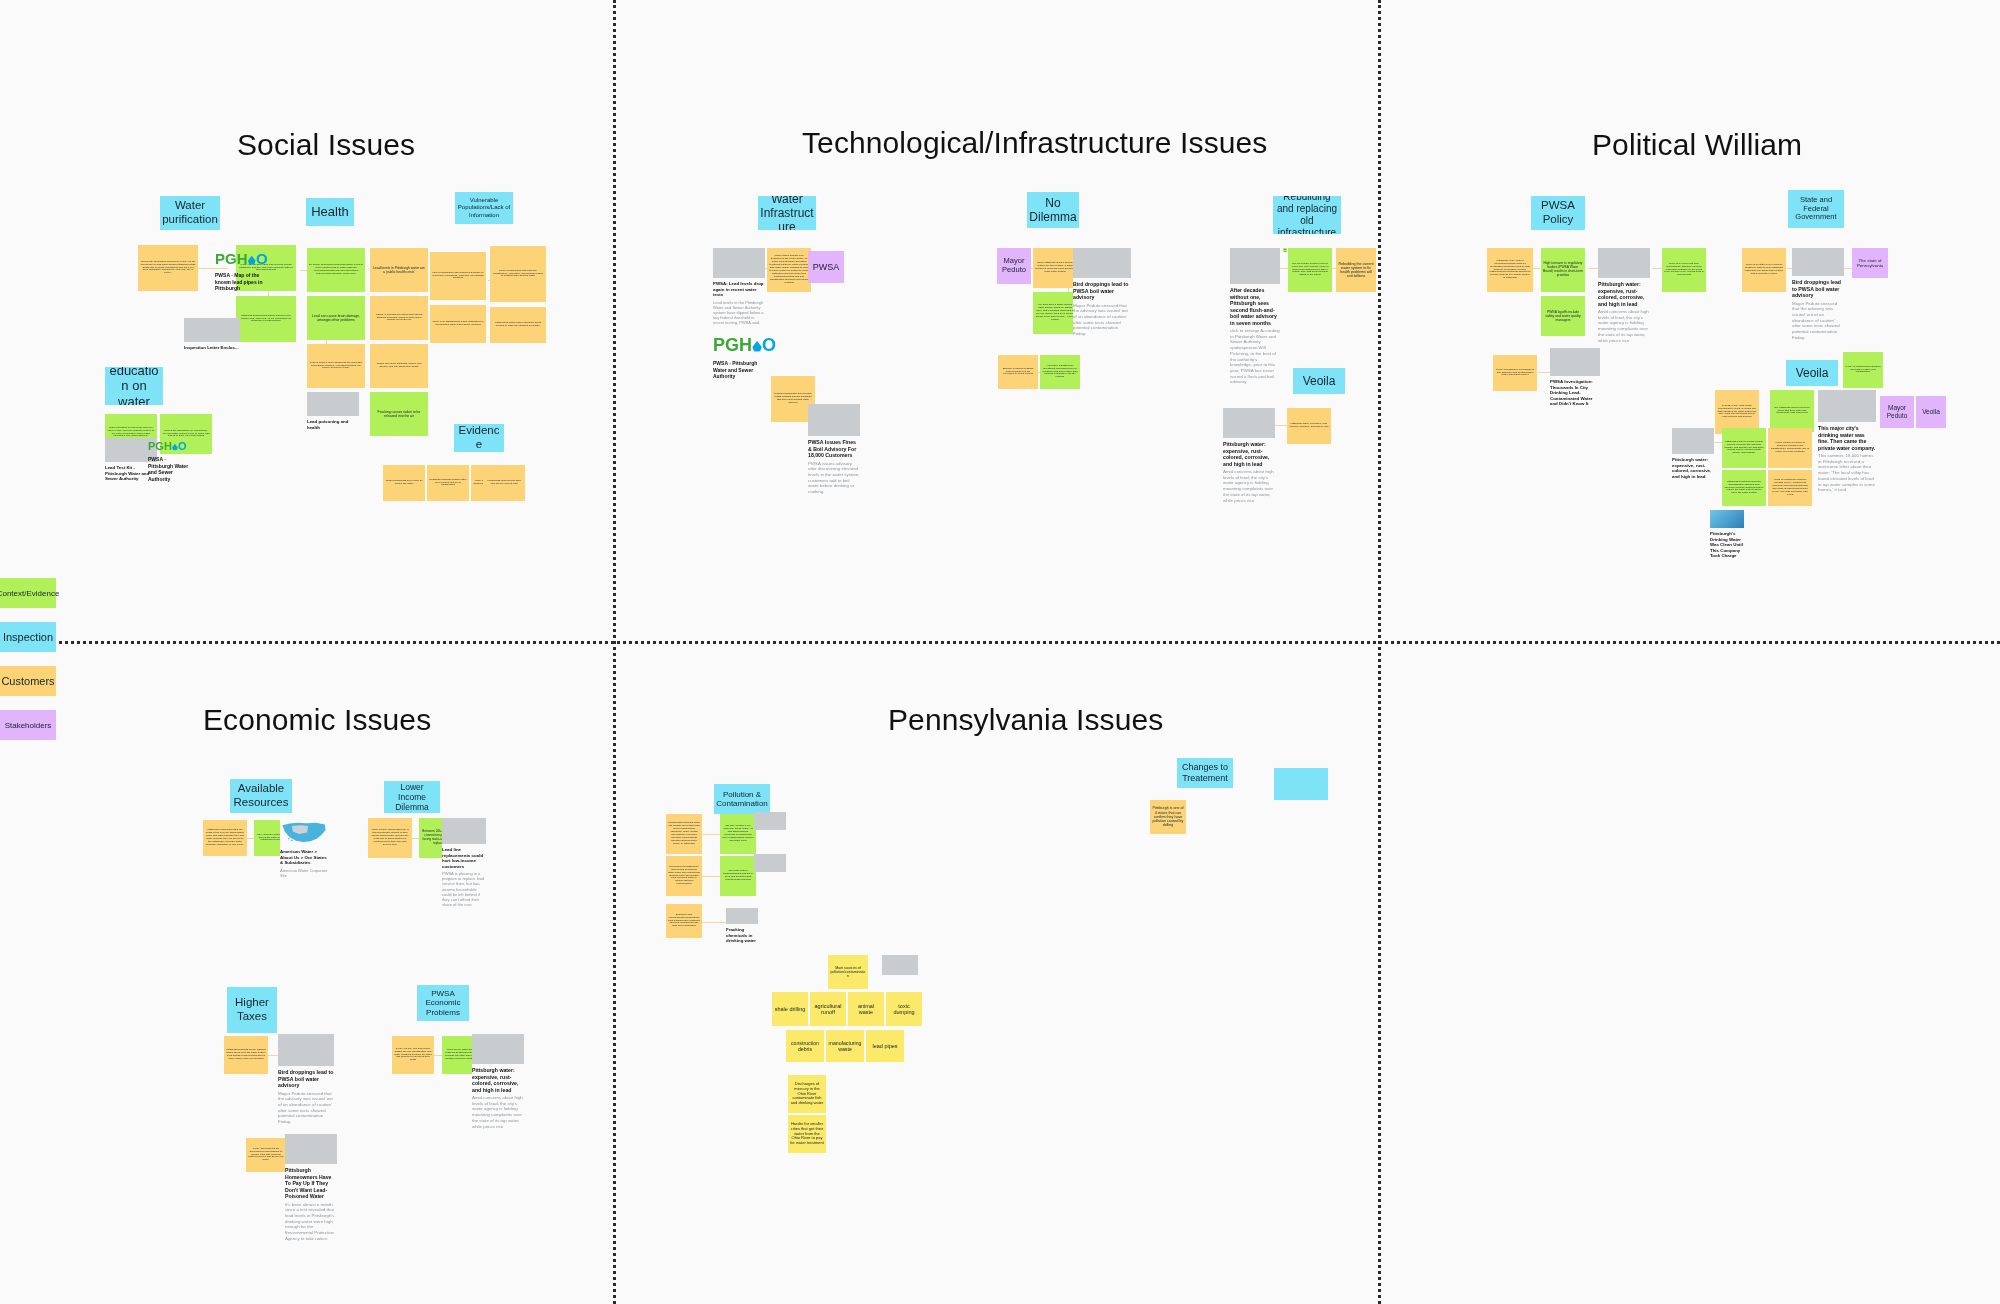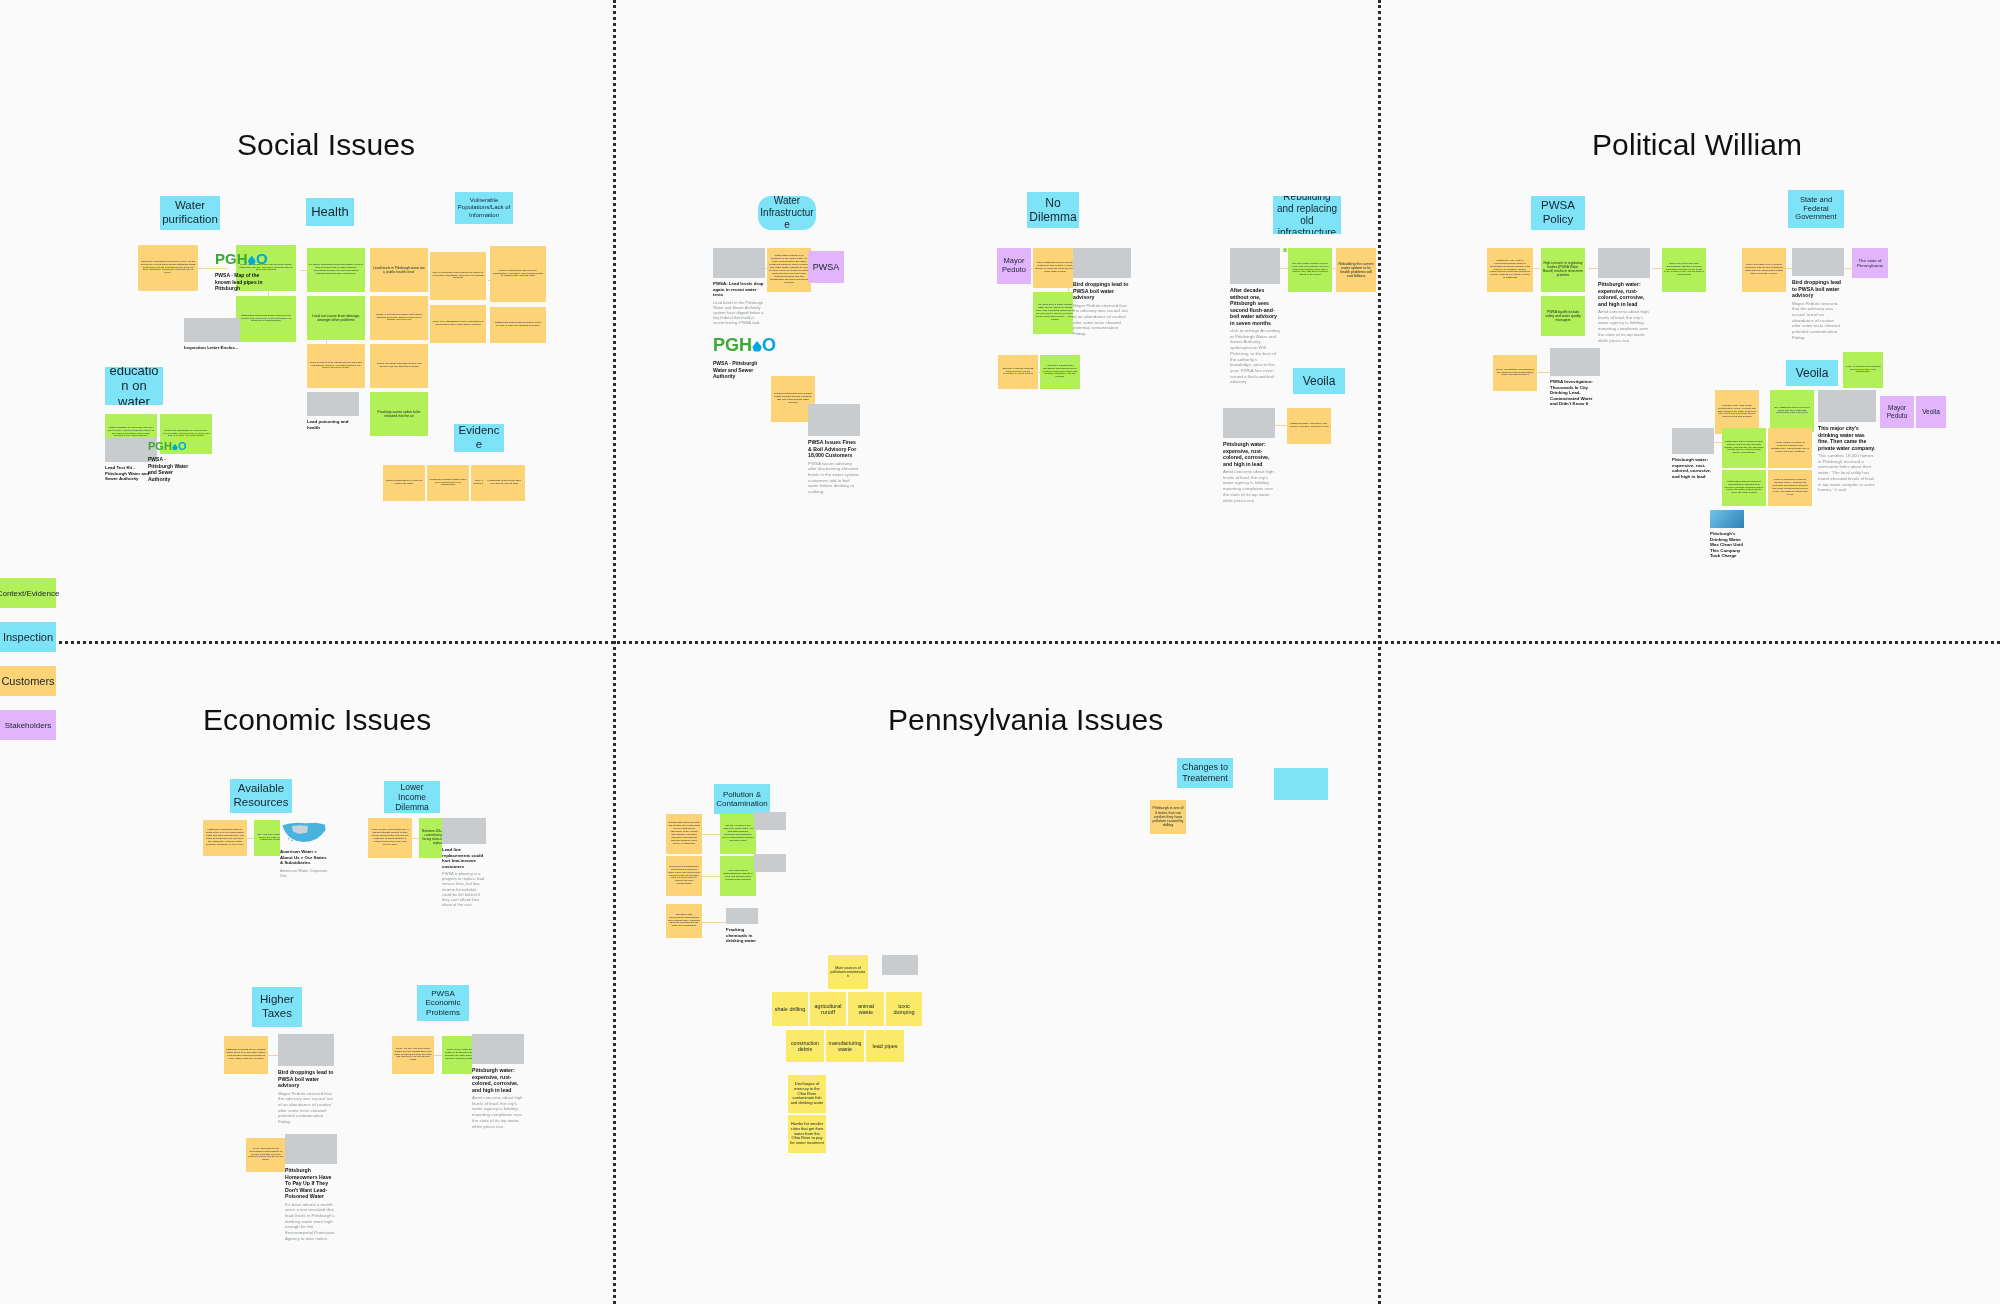--- a/index.html
+++ b/index.html
@@ -124,20 +124,21 @@
     </div>
     <div class="legend-item l2" style="top:88px;background:#fcd477;">
       <span>Customers</span>
     </div>
     <div class="legend-item" style="top:132px;background:#e2b4fb;">
       <span>Stakeholders</span>
     </div>
   </div>
 
   <div class="section-title" style="left:237px;top:128px;">Social Issues</div>
+  <div class="section-title" style="left:802px;top:126px;">Technological/Infrastructure Issues</div>
   <div class="section-title" style="left:1592px;top:128px;">Political William</div>
   <div class="section-title" style="left:203px;top:703px;">Economic Issues</div>
   <div class="section-title" style="left:888px;top:703px;">Pennsylvania Issues</div>
 
   <div class="note cat big" style="left:160px;top:196px;width:60px;height:34px;">Water purification</div>
   <div class="note cat big" style="left:306px;top:198px;width:48px;height:28px;font-size:13px;">Health</div>
   <div class="note cat sm" style="left:455px;top:192px;width:58px;height:32px;">Vulnerable Populations/Lack of Information</div>
   <div class="note cat sm" style="left:105px;top:367px;width:58px;height:38px;font-size:13px;">Public education on water safety</div>
   <div class="note cat big" style="left:454px;top:424px;width:50px;height:28px;">Evidence</div>
 
@@ -188,21 +189,21 @@
       <span class="drop"></span>
       <span class="g2">O</span>
   </div>
   <div class="logo-cap" style="left:148px;top:456px;width:44px;">PWSA - Pittsburgh Water and Sewer Authority</div>
 
   <div class="note prob micro" style="left:383px;top:465px;width:42px;height:36px;">Urban households boil or filter all of their tap water</div>
   <div class="note prob micro" style="left:427px;top:465px;width:42px;height:36px;">Residents purchase bottled water as a replacement for all consumption</div>
   <div class="note prob micro" style="left:471px;top:465px;width:42px;height:36px;">Many families do not know that boiling water doesn't remove lead</div>
   <div class="note prob micro" style="left:483px;top:465px;width:42px;height:36px;">Households must replace their own service lines at cost</div>
 
-  <div class="note cat sm" style="left:758px;top:196px;width:58px;height:34px;font-size:10px;border-radius:13px;">Water Infrastructure</div>
+  <div class="note cat sm" style="left:758px;top:196px;width:58px;height:34px;font-size:12px;">Water Infrastructure</div>
   <div class="note cat big" style="left:1027px;top:192px;width:52px;height:36px;font-size:12px;">No Dilemma</div>
   <div class="note cat sm" style="left:1273px;top:196px;width:68px;height:38px;font-size:10px;">Rebuilding and replacing old infrastructure</div>
   <div class="note cat big" style="left:1293px;top:368px;width:52px;height:26px;font-size:12px;">Veoila</div>
 
   <div class="card" style="left:713px;top:248px;width:52px;">
     <div class="thumb ph-faucet" style="height:30px;"></div>
     <div class="ttl">PWSA: Lead levels drop again in recent water tests</div>
     <div class="desc">Lead levels in the Pittsburgh Water and Sewer Authority system have dipped below a key federal threshold in recent testing, PWSA said.</div>
   </div>
   <div class="conn h" style="left:765px;top:268px;width:30px;"></div>
@@ -310,21 +311,21 @@
   <div class="note prob micro" style="left:1768px;top:428px;width:44px;height:40px;">Veolia caused a number of problems including poor infrastructure, inappropriate use of funds, and legal violations</div>
   <div class="note evid micro" style="left:1722px;top:470px;width:44px;height:36px;">Pittsburgh's partners under the administration changed from chemical cleaning arrangements to reduce the water system and to move the water system</div>
   <div class="note prob micro" style="left:1768px;top:470px;width:44px;height:36px;">Veolia is considered company advising PWSA, practices its corporate and financial interests and made decisions that helped PWSA cut costs but raised lead levels</div>
   <div class="card" style="left:1710px;top:510px;width:34px;">
     <div class="thumb ph-doc" style="height:18px;background:linear-gradient(135deg,#6fc6e8,#2e7fb5);"></div>
     <div class="ttl">Pittsburgh's Drinking Water Was Clean Until This Company Took Charge</div>
   </div>
 
   <div class="note cat big" style="left:230px;top:779px;width:62px;height:34px;">Available Resources</div>
   <div class="note cat sm" style="left:384px;top:781px;width:56px;height:32px;font-size:8.5px;">Lower Income Dilemma</div>
-  <div class="note cat big" style="left:252px;top:987px;width:50px;height:40px;">Higher Taxes</div>
+  <div class="note cat big" style="left:227px;top:987px;width:50px;height:46px;">Higher Taxes</div>
   <div class="note cat sm" style="left:417px;top:985px;width:52px;height:36px;font-size:8px;">PWSA Economic Problems</div>
 
   <div class="conn h" style="left:246px;top:838px;width:8px;"></div>
   <div class="note prob micro" style="left:203px;top:820px;width:44px;height:36px;">Pittsburgh communities that are south of the river are facing higher water bills while because they find water because they are served by the Pittsburgh American Water Company subsidiary of one PWSA</div>
   <div class="note evid micro" style="left:254px;top:820px;width:40px;height:36px;">The American Water company serves the water for several Pittsburgh municipalities</div>
   <div class="card" style="left:280px;top:818px;width:48px;">
     <div class="thumb" style="height:28px;background:#fafafa;">
       <svg viewBox="0 0 120 70" width="100%" height="100%">
         <path d="M6 18 L24 14 L44 12 L66 13 L90 12 L112 16 L114 30 L104 42 L92 52 L76 58 L58 60 L40 57 L24 48 L12 34 Z" fill="#4ab3dd"></path>
         <path d="M30 20 L52 18 L70 20 L68 36 L48 40 L32 34 Z" fill="#c9d2d8"></path>

